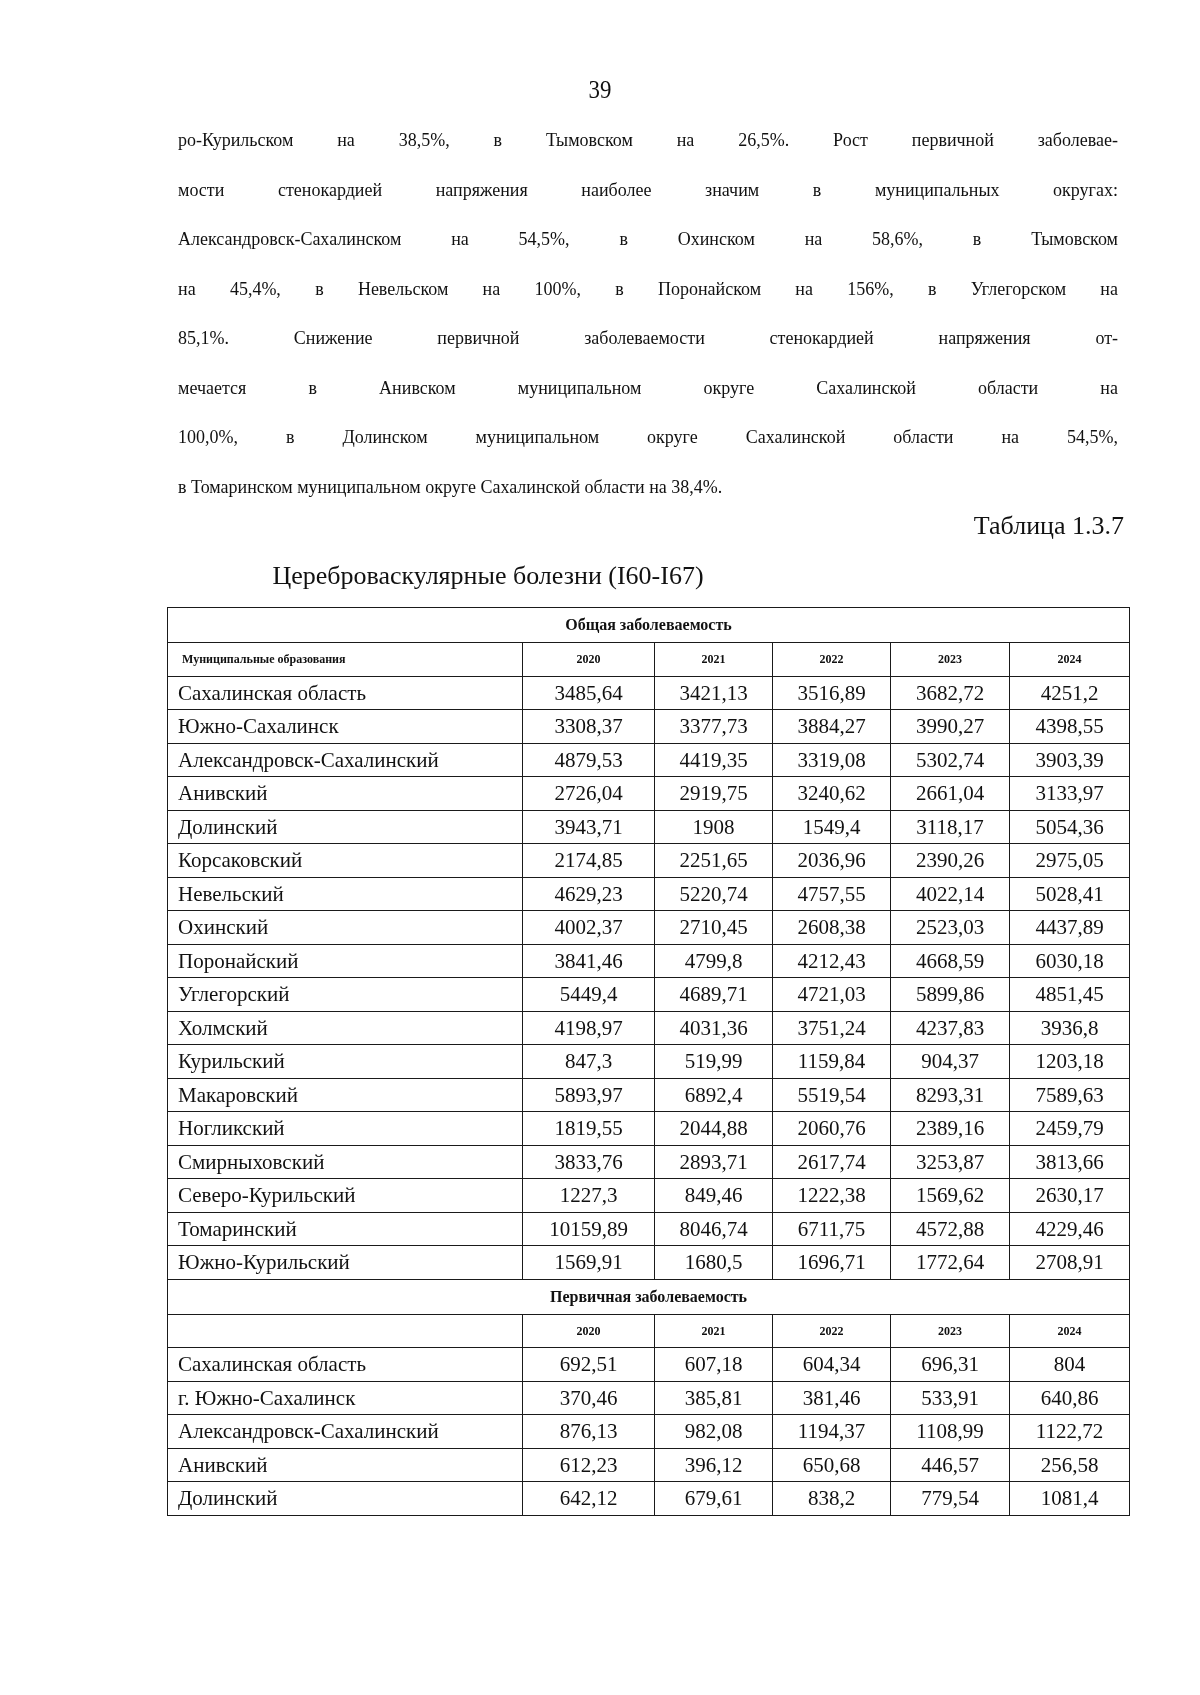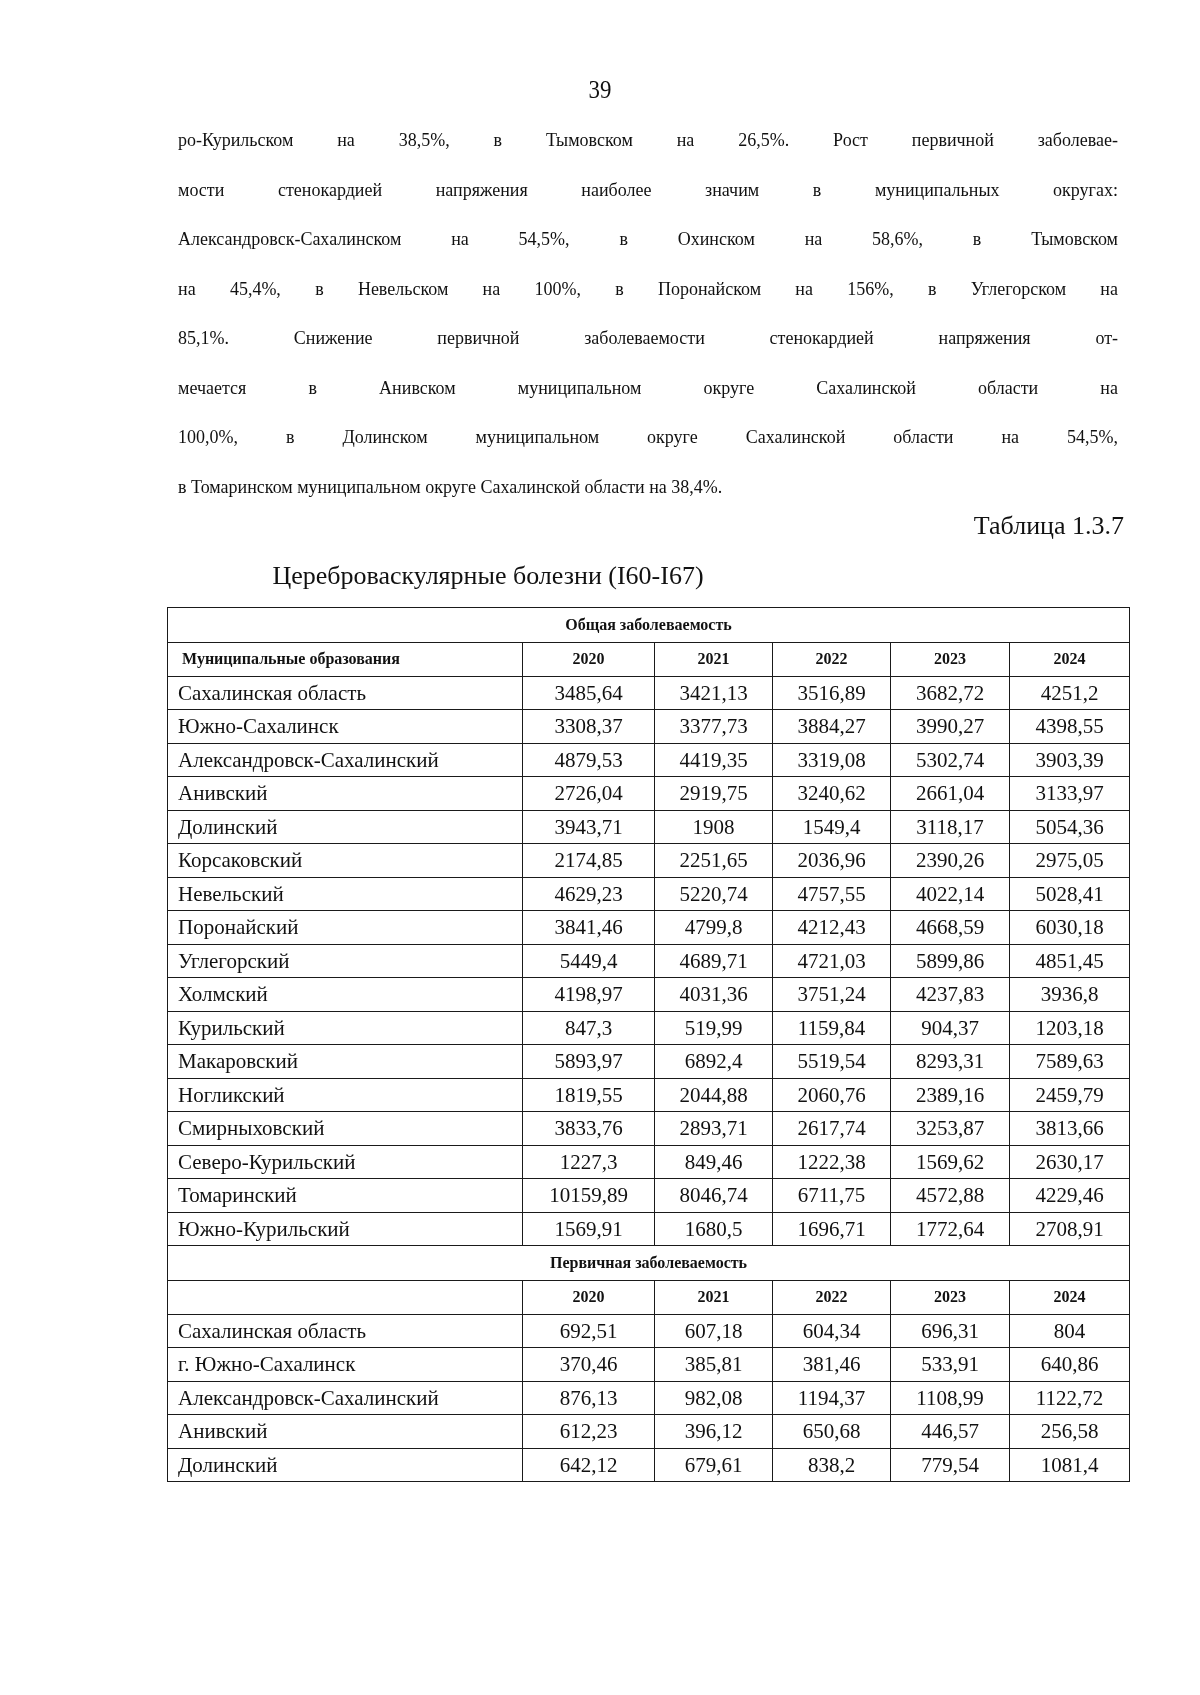--- a/index.html
+++ b/index.html
@@ -85,21 +85,21 @@
     text-align: center;
   }
   table.data .section-title {
     text-align: center;
     font-weight: bold;
     font-size: 16px;
     height: 34px;
   }
   table.data .hdr {
     font-weight: bold;
-    font-size: 16px;
+    font-size: 12px;
     text-align: center;
   }
   table.data .hdr.name-hdr {
     text-align: left;
     padding-left: 14px;
   }
   col.c-name { width: 355px; }
   col.c-2020 { width: 132px; }
   col.c-2021 { width: 118px; }
   col.c-2022 { width: 118px; }
@@ -197,20 +197,28 @@
         </tr>
         <tr>
           <td class="name">Невельский</td>
           <td class="num">4629,23</td>
           <td class="num">5220,74</td>
           <td class="num">4757,55</td>
           <td class="num">4022,14</td>
           <td class="num">5028,41</td>
         </tr>
         <tr>
+          <td class="name">Охинский</td>
+          <td class="num">4002,37</td>
+          <td class="num">2710,45</td>
+          <td class="num">2608,38</td>
+          <td class="num">2523,03</td>
+          <td class="num">4437,89</td>
+        </tr>
+        <tr>
           <td class="name">Поронайский</td>
           <td class="num">3841,46</td>
           <td class="num">4799,8</td>
           <td class="num">4212,43</td>
           <td class="num">4668,59</td>
           <td class="num">6030,18</td>
         </tr>
         <tr>
           <td class="name">Углегорский</td>
           <td class="num">5449,4</td>

